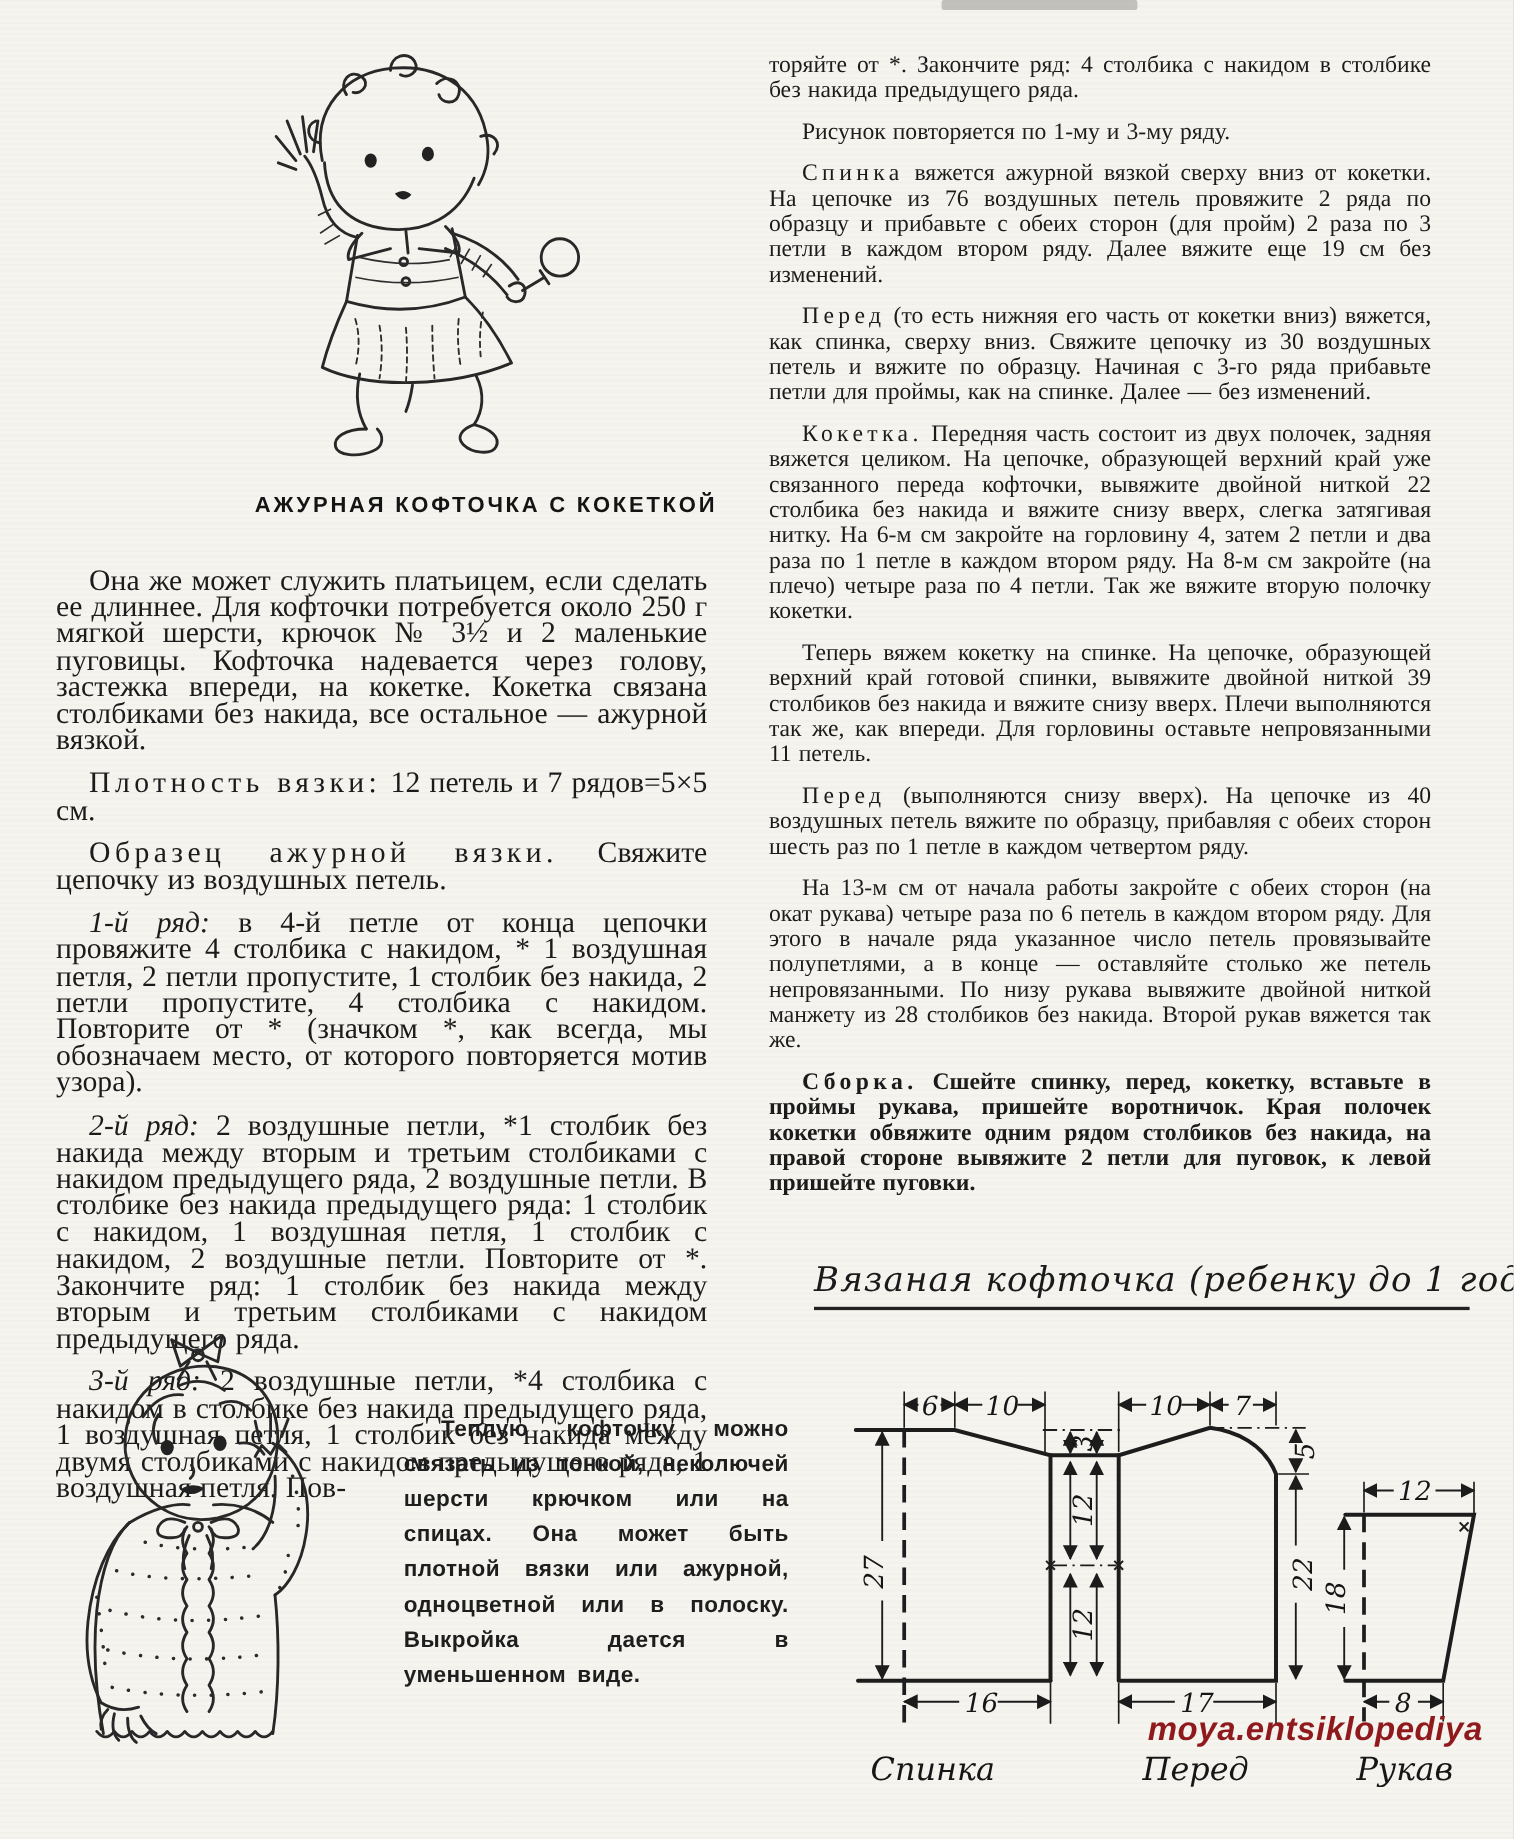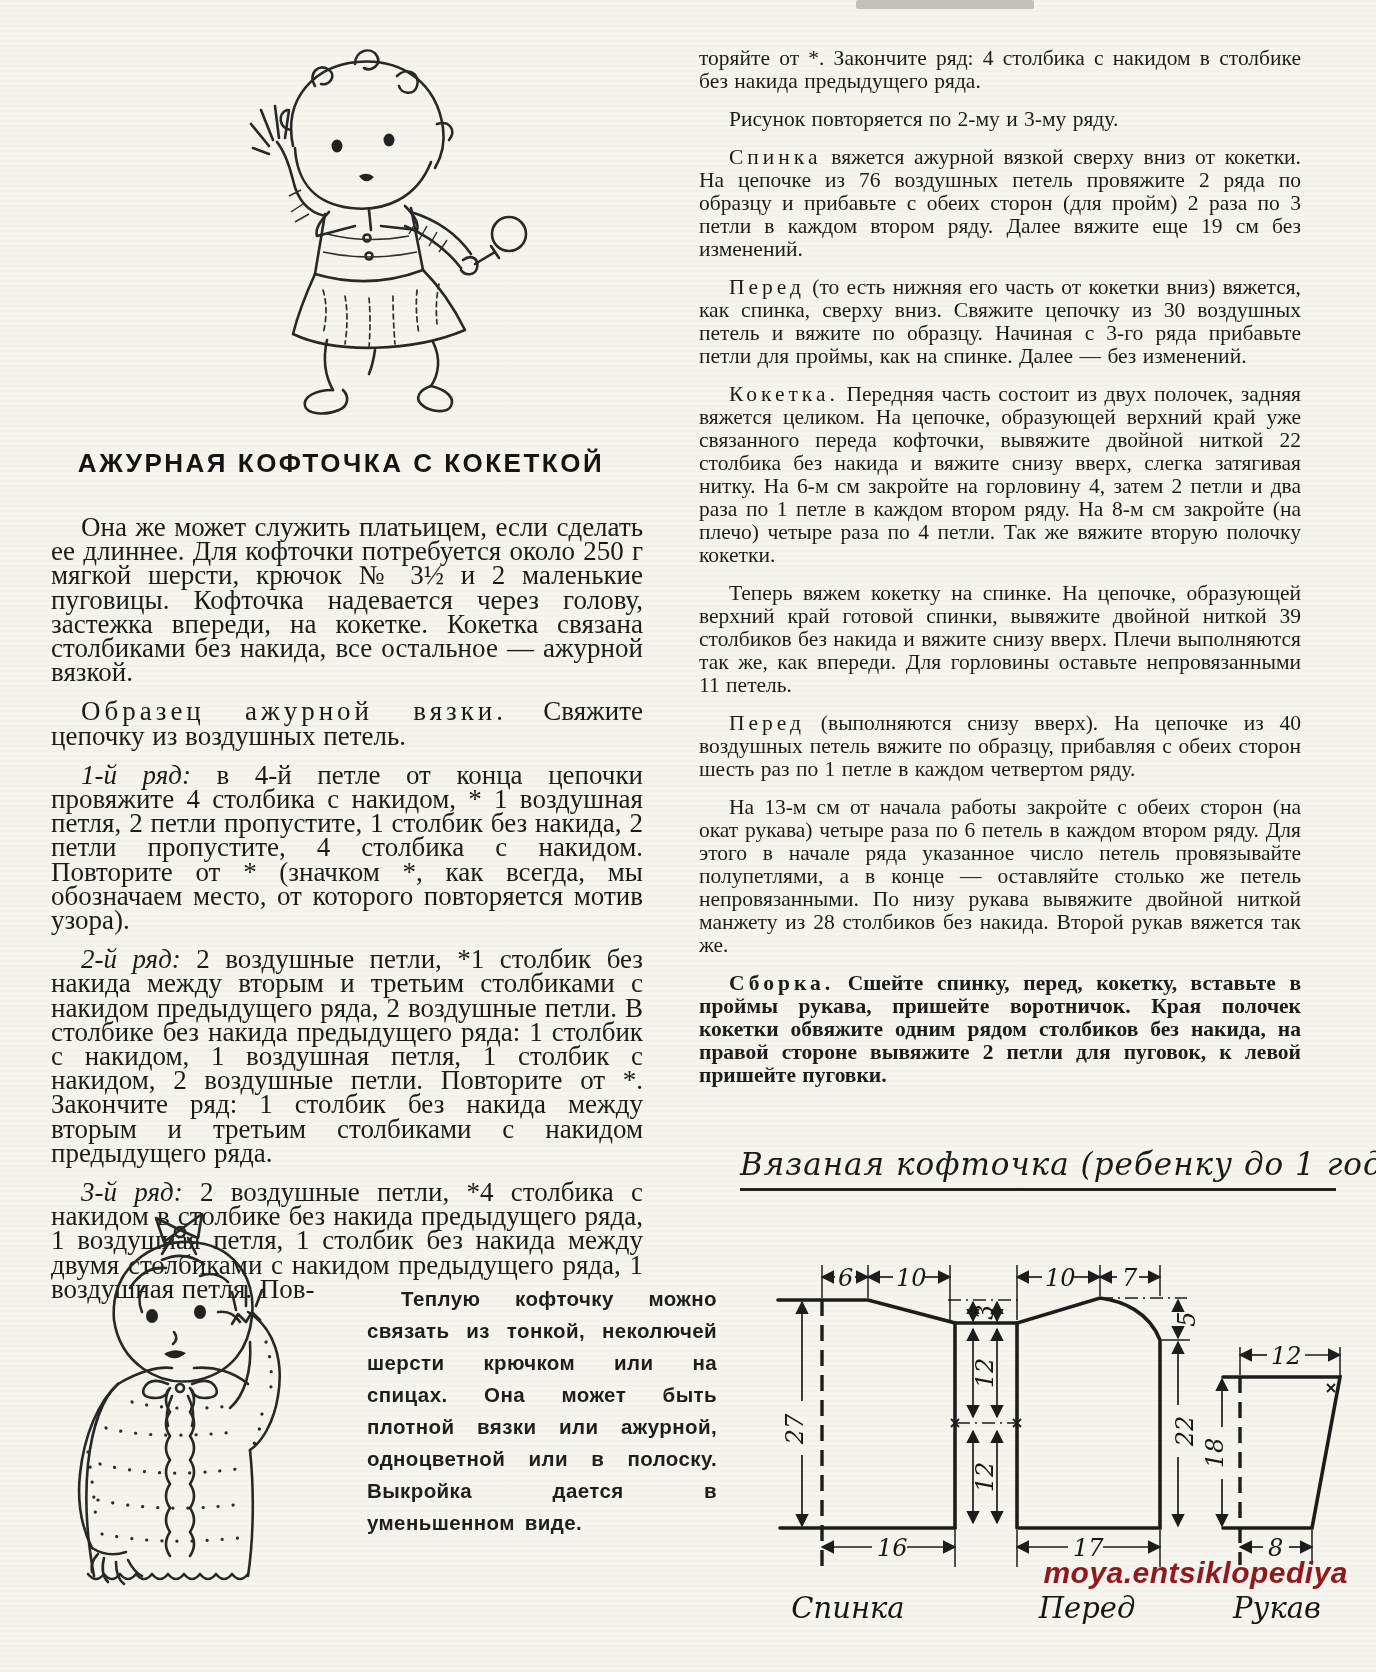--- a/index.html
+++ b/index.html
@@ -9,21 +9,21 @@
     background-image:repeating-linear-gradient(0deg, rgba(90,85,75,0.018) 0 2px, rgba(0,0,0,0) 2px 5px);
     overflow:hidden;
     font-family:"Liberation Serif", serif;
     color:#1b1b1b;
   }
   .smudge{position:absolute;left:856px;top:0;width:178px;height:9px;background:#9a9894;opacity:.55;border-radius:2px;}
 
   .article-title{
     position:absolute;left:30px;top:448px;width:622px;
     font-family:"Liberation Sans", sans-serif;font-weight:bold;
-    font-size:26px;letter-spacing:2.5px;text-align:center;color:#141414;
+    font-size:20px;letter-spacing:2.5px;text-align:right;color:#141414;
   }
   .col{position:absolute;text-align:justify;}
   .col-left{left:36px;top:500px;width:622px;font-size:27px;line-height:24.2px;word-spacing:1px;}
   .col-right{left:684px;top:32px;width:632px;font-size:21.5px;line-height:23px;word-spacing:1px;height:1105px;overflow:hidden;}
   .para{margin:15px;text-indent:30px;}
   .para.noindent{text-indent:0;}
   .para.gap{margin-top:10px;font-weight:bold;}
   .sp{letter-spacing:4px;}
   .it{font-style:italic;}
 
@@ -132,28 +132,29 @@
       <path class="ink" d="M268,314 C276,330 274,346 266,358"></path>
       <path class="ink" d="M266,358 c16,4 24,12 20,20 c-4,8 -22,6 -30,-2 c-6,-6 -2,-14 10,-18"></path>
       <path class="ink" d="M210,322 q-2,14 -6,24"></path>
     </g>
   </svg>
 
   <div class="article-title">АЖУРНАЯ КОФТОЧКА С КОКЕТКОЙ</div>
 
   <div class="col col-left">
       <p class="para"><span>Она же может служить платьицем, если сделать ее длиннее. Для кофточки потребуется около 250 г мягкой шерсти, крючок № 3½ и 2 маленькие пуговицы. Кофточка надевается через голову, застежка впереди, на кокетке. Кокетка связана столбиками без накида, все остальное — ажурной вязкой.</span></p>
+      <p class="para"><span class="sp">Плотность вязки:</span><span> 12 петель и 7 рядов=5×5 см.</span></p>
       <p class="para"><span class="sp">Образец ажурной вязки.</span><span> Свяжите цепочку из воздушных петель.</span></p>
       <p class="para"><span class="it">1-й ряд:</span><span> в 4-й петле от конца цепочки провяжите 4 столбика с накидом, * 1 воздушная петля, 2 петли пропустите, 1 столбик без накида, 2 петли пропустите, 4 столбика с накидом. Повторите от * (значком *, как всегда, мы обозначаем место, от которого повторяется мотив узора).</span></p>
       <p class="para"><span class="it">2-й ряд:</span><span> 2 воздушные петли, *1 столбик без накида между вторым и третьим столбиками с накидом предыдущего ряда, 2 воздушные петли. В столбике без накида предыдущего ряда: 1 столбик с накидом, 1 воздушная петля, 1 столбик с накидом, 2 воздушные петли. Повторите от *. Закончите ряд: 1 столбик без накида между вторым и третьим столбиками с накидом предыдущего ряда.</span></p>
       <p class="para"><span class="it">3-й ряд:</span><span> 2 воздушные петли, *4 столбика с накидом в столбике без накида предыдущего ряда, 1 воздушная петля, 1 столбик без накида между двумя столбиками с накидом предыдущего ряда, 1 воздушная петля. Пов-</span></p>
     </div>
   <div class="col col-right">
       <p class="para noindent"><span>торяйте от *. Закончите ряд: 4 столбика с накидом в столбике без накида предыдущего ряда.</span></p>
-      <p class="para"><span>Рисунок повторяется по 2-му и 3-му ряду.</span></p>
+      <p class="para"><span>Рисунок повторяется по 1-му и 3-му ряду.</span></p>
       <p class="para"><span class="sp">Спинка</span><span> вяжется ажурной вязкой сверху вниз от кокетки. На цепочке из 76 воздушных петель провяжите 2 ряда по образцу и прибавьте с обеих сторон (для пройм) 2 раза по 3 петли в каждом втором ряду. Далее вяжите еще 19 см без изменений.</span></p>
       <p class="para"><span class="sp">Перед</span><span> (то есть нижняя его часть от кокетки вниз) вяжется, как спинка, сверху вниз. Свяжите цепочку из 30 воздушных петель и вяжите по образцу. Начиная с 3-го ряда прибавьте петли для проймы, как на спинке. Далее — без изменений.</span></p>
       <p class="para"><span class="sp">Кокетка.</span><span> Передняя часть состоит из двух полочек, задняя вяжется целиком. На цепочке, образующей верхний край уже связанного переда кофточки, вывяжите двойной ниткой 22 столбика без накида и вяжите снизу вверх, слегка затягивая нитку. На 6-м см закройте на горловину 4, затем 2 петли и два раза по 1 петле в каждом втором ряду. На 8-м см закройте (на плечо) четыре раза по 4 петли. Так же вяжите вторую полочку кокетки.</span></p>
       <p class="para"><span>Теперь вяжем кокетку на спинке. На цепочке, образующей верхний край готовой спинки, вывяжите двойной ниткой 39 столбиков без накида и вяжите снизу вверх. Плечи выполняются так же, как впереди. Для горловины оставьте непровязанными 11 петель.</span></p>
       <p class="para"><span class="sp">Перед</span><span> (выполняются снизу вверх). На цепочке из 40 воздушных петель вяжите по образцу, прибавляя с обеих сторон шесть раз по 1 петле в каждом четвертом ряду.</span></p>
       <p class="para"><span>На 13-м см от начала работы закройте с обеих сторон (на окат рукава) четыре раза по 6 петель в каждом втором ряду. Для этого в начале ряда указанное число петель провязывайте полупетлями, а в конце — оставляйте столько же петель непровязанными. По низу рукава вывяжите двойной ниткой манжету из 28 столбиков без накида. Второй рукав вяжется так же.</span></p>
       <p class="para gap"><span class="sp">Сборка.</span><span> Сшейте спинку, перед, кокетку, вставьте в проймы рукава, пришейте воротничок. Края полочек кокетки обвяжите одним рядом столбиков без накида, на правой стороне вывяжите 2 петли для пуговок, к левой пришейте пуговки.</span></p>
     </div>
 
   <svg class="illu-bottom" width="330" height="400" viewBox="0 0 330 400">

